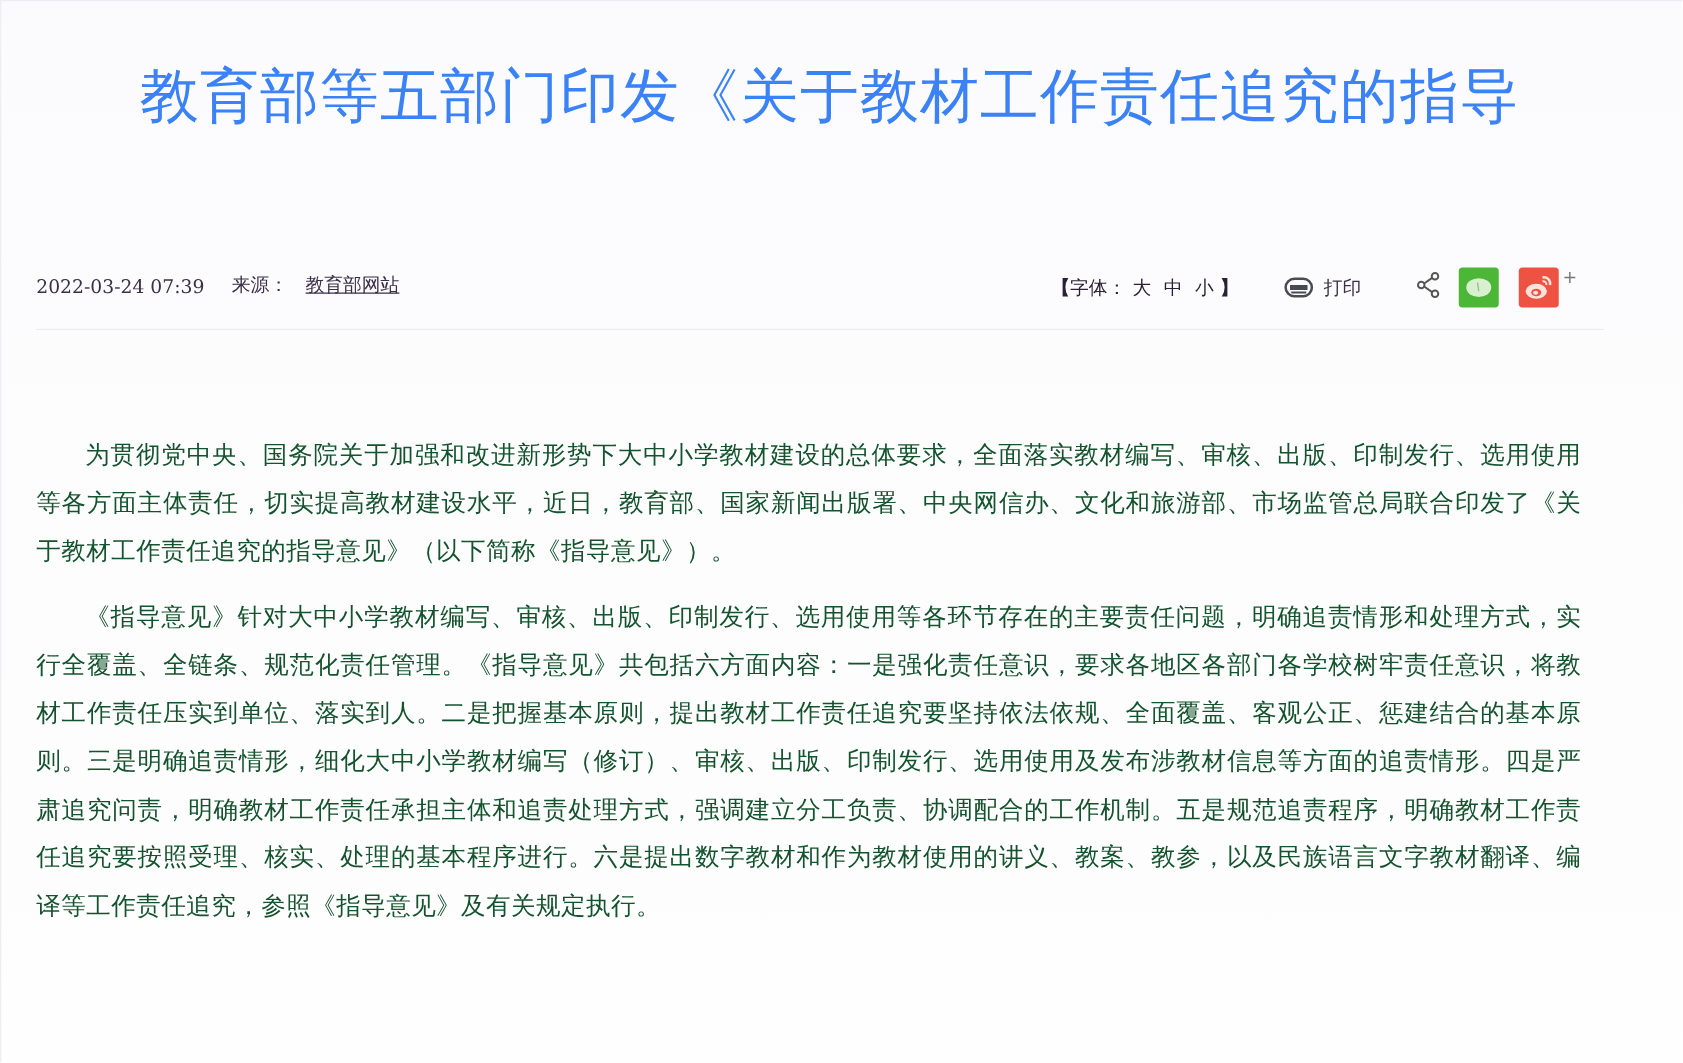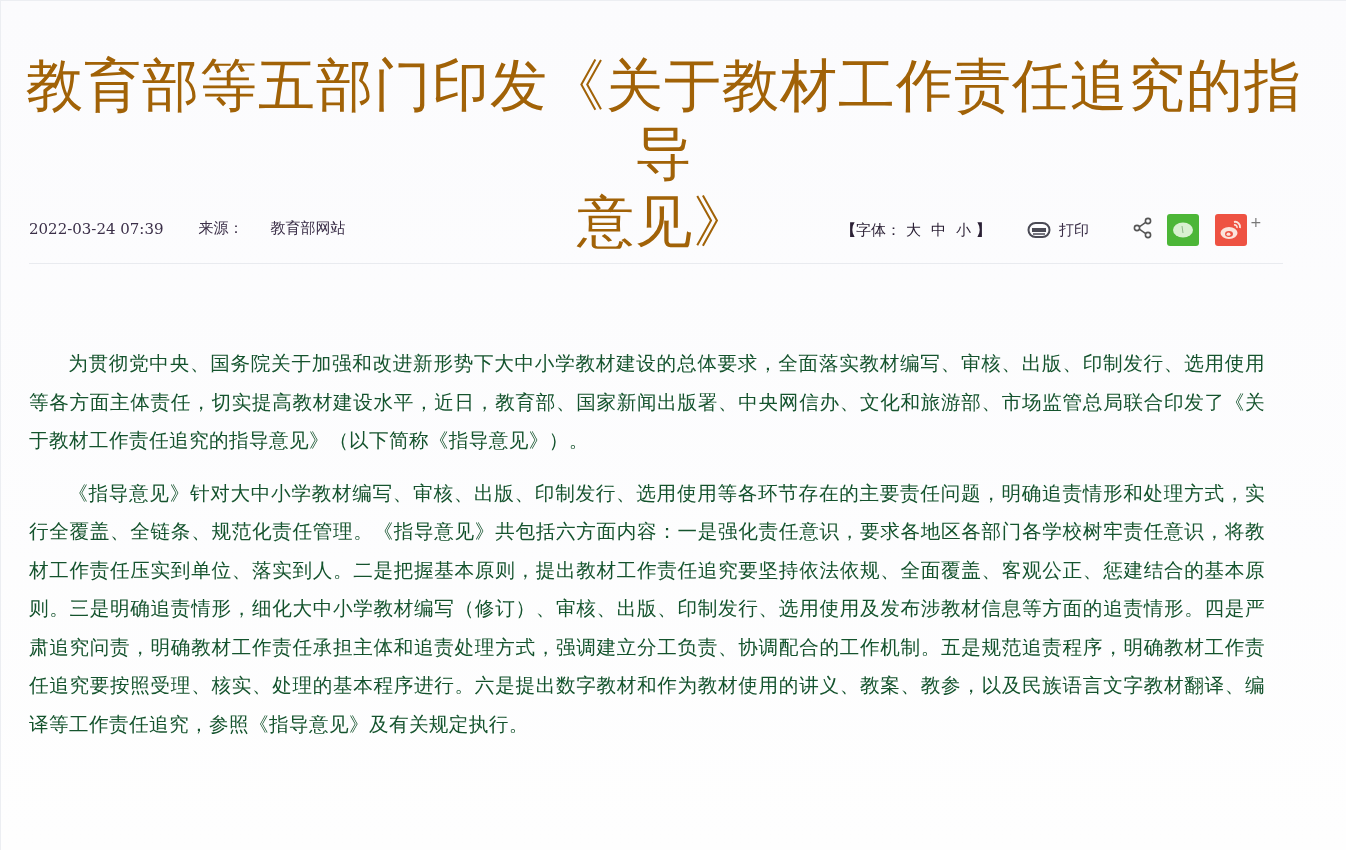--- a/index.html
+++ b/index.html
@@ -24,49 +24,49 @@
       border-left: 1px solid #eceef2;
       box-sizing: border-box;
     }
     .title {
       position: absolute;
       left: 0;
       top: 12px;
       width: 1310px;
       text-align: center;
       font-family: "DejaVu Sans", "Liberation Sans", sans-serif;
-      font-size: 57px;
+      font-size: 47px;
       line-height: 68px;
       letter-spacing: 1px;
-      color: #a16207;
+      color: #3b82f6;
       font-weight: 400;
       padding-left: 16px;
       box-sizing: border-box;
     }
     .title .line { display: block; }
     .meta-bar {
       position: absolute;
       left: 28px;
       top: 214px;
       width: 1254px;
       height: 30px;
       font-size: 15px;
       color: #3b2f48;
     }
     .meta-left {
       position: absolute;
       left: 0;
       top: 4px;
       display: flex;
-      gap: 33px;
+      gap: 20px;
       align-items: center;
     }
     .meta-left .date { letter-spacing: 0; }
     .meta-left .source-label { margin-left: 2px; text-align: center; }
-    .meta-left .source-value { margin-left: -6px; }
+    .meta-left .source-value { margin-left: -6px; text-decoration: underline; }
     .meta-right {
       position: absolute;
       left: 812px;
       top: 0;
       display: flex;
       align-items: center;
       height: 30px;
     }
     .font-size-ctrl {
       display: flex;
@@ -144,21 +144,20 @@
       color: #b23c5a;
     }
   </style>
 </head>
 <body>
 
 <div class="page">
 
   <h1 class="title">
     <span class="line">教育部等五部门印发《关于教材工作责任追究的指导</span>
-    <span class="line">意见》</span>
   </h1>
 
   <div class="meta-bar">
     <div class="meta-left">
       <span class="date">2022-03-24 07:39</span>
       <span class="source-label">来源：</span>
       <span class="source-value">教育部网站</span>
     </div>
 
     <div class="meta-right">

